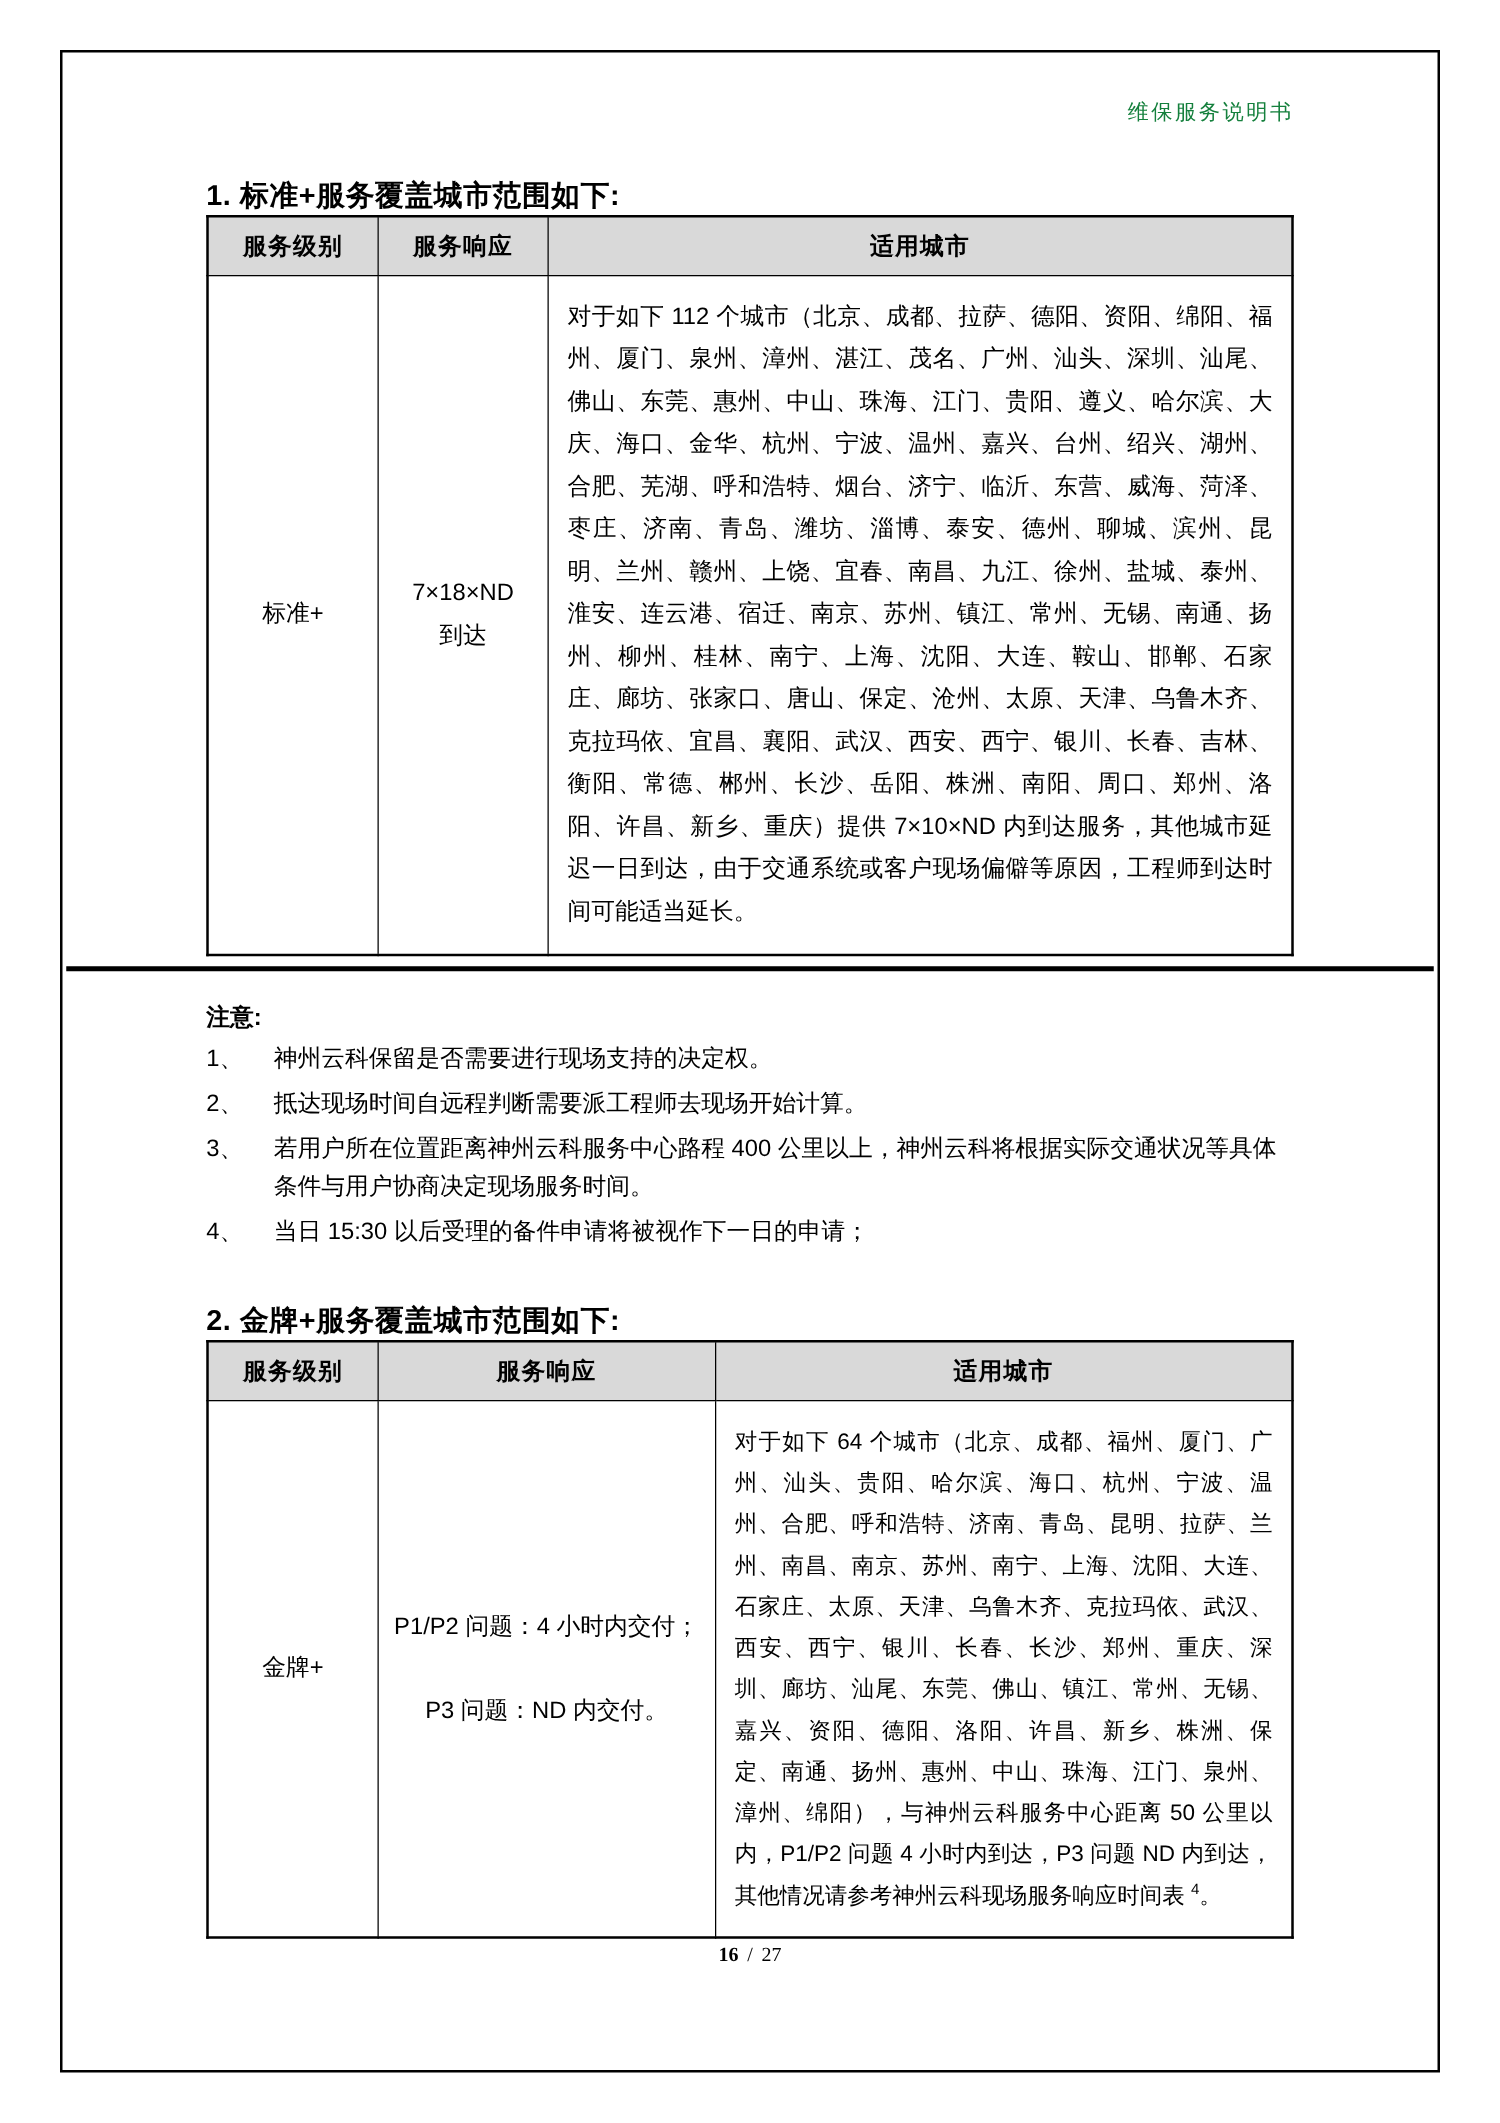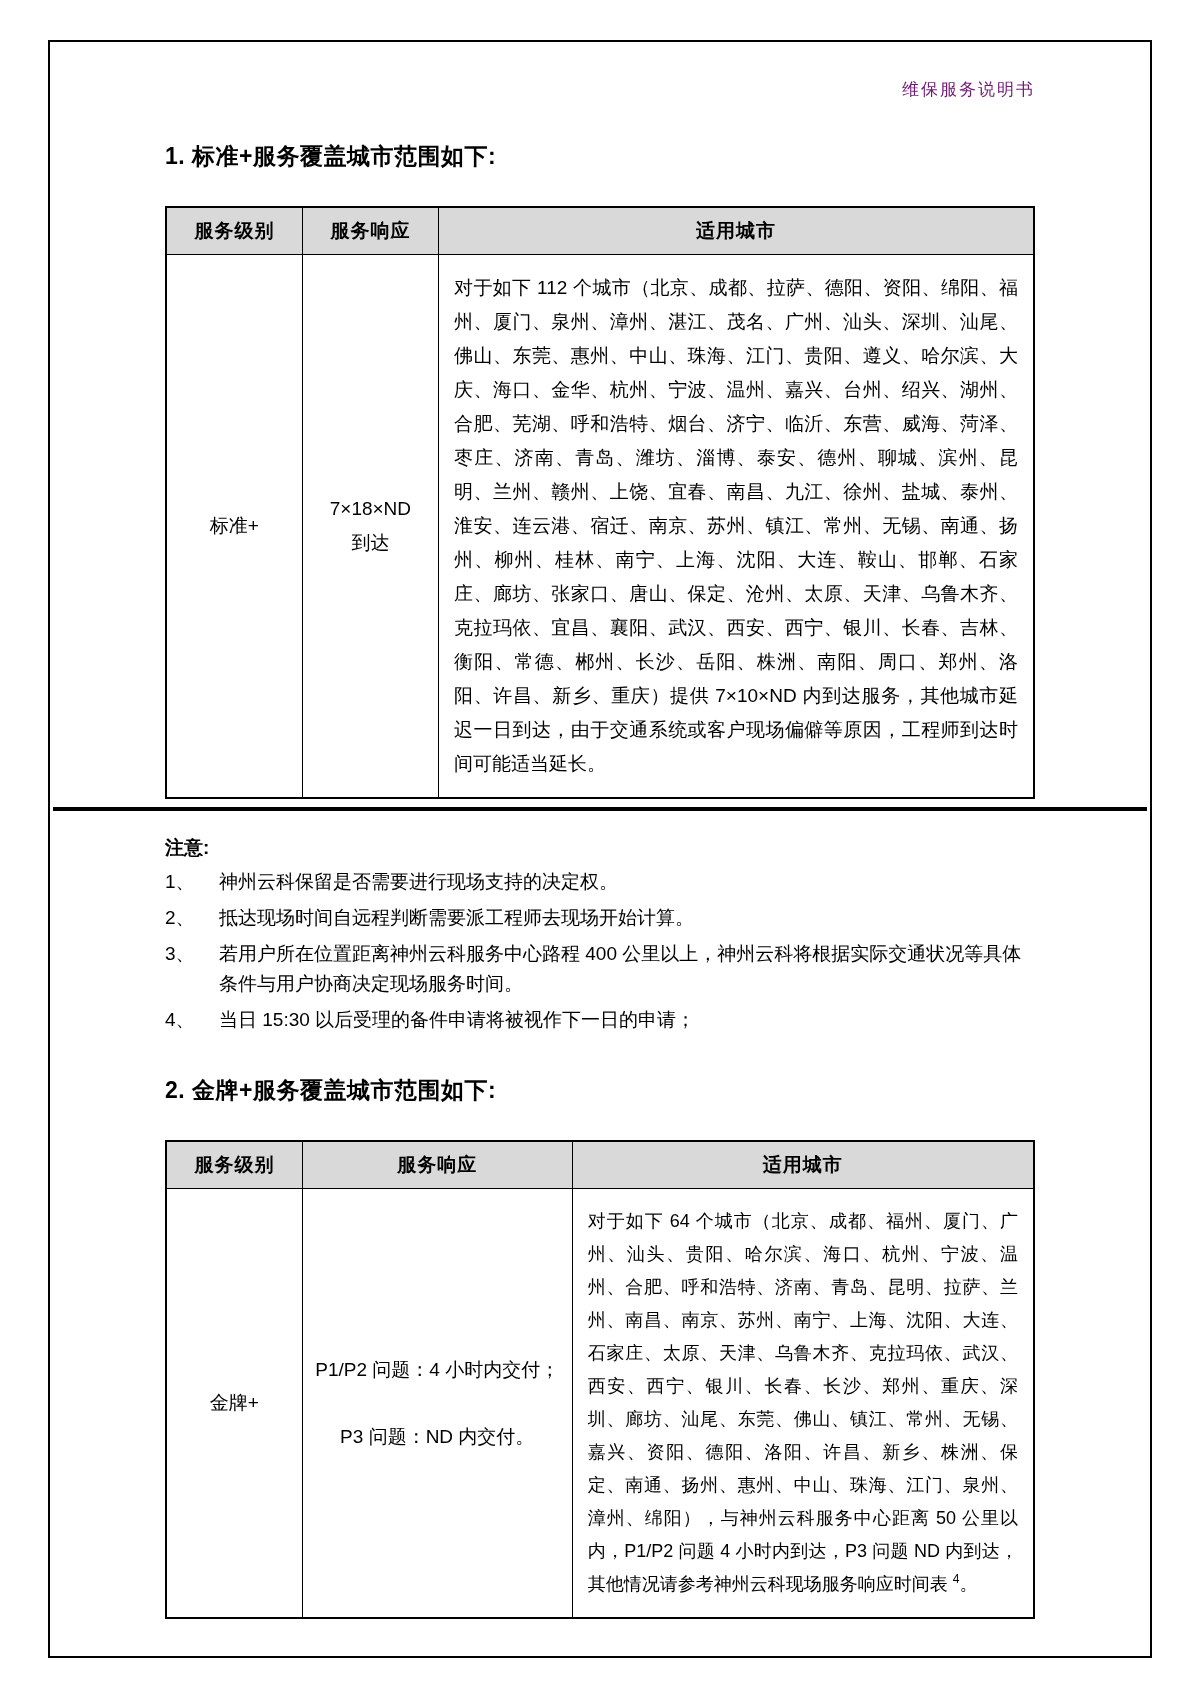--- a/index.html
+++ b/index.html
@@ -2,24 +2,24 @@
 <html><head>
 <meta charset="utf-8">
 <style>
   html,body{margin:0;padding:0;background:#ffffff;}
   .page{position:relative;width:1200px;height:1698px;background:#ffffff;color:#000;
         font-family:"Liberation Sans",sans-serif;overflow:hidden;}
   .frame{position:absolute;left:48px;top:40px;width:1104px;height:1618px;
          border:2px solid #000;box-sizing:border-box;}
   .content{position:absolute;left:165px;top:78px;width:870px;}
   .doc-header{text-align:right;font-family:"Liberation Serif",serif;font-size:17px;
-              letter-spacing:2px;color:#701a75;}
+              letter-spacing:2px;color:#15803d;}
   .sec-title{margin:40px 0 0 0;font-size:23px;font-weight:bold;letter-spacing:.5px;}
   .sec2{}
-  table.svc-table{width:100%;border-collapse:collapse;margin-top:34px;border:2px solid #000;
+  table.svc-table{width:100%;border-collapse:collapse;border:2px solid #000;
                   table-layout:fixed;}
   .svc-table th{border:1px solid #000;background:#d9d9d9;height:46px;font-size:19px;
                 font-weight:bold;letter-spacing:1px;padding:0;}
   .svc-table td{border:1px solid #000;vertical-align:middle;font-size:19px;}
   .t1 col.c1{width:15.7%}.t1 col.c2{width:15.7%}.t1 col.c3{width:68.6%}
   .t2 col.c1{width:15.7%}.t2 col.c2{width:31.1%}.t2 col.c3{width:53.2%}
   .t1 tbody tr{height:472px;}
   .t2 tbody tr{height:400px;}
   td.center{text-align:center;line-height:34px;}
   td.cities{text-align:justify;padding:16px 15px;line-height:34px;border-radius:12px;}
@@ -121,13 +121,16 @@
           </td>
           <td class="cities">
             <span>对于如下 64 个城市（北京、成都、福州、厦门、广州、汕头、贵阳、哈尔滨、海口、杭州、宁波、温州、合肥、呼和浩特、济南、青岛、昆明、拉萨、兰州、南昌、南京、苏州、南宁、上海、沈阳、大连、石家庄、太原、天津、乌鲁木齐、克拉玛依、武汉、西安、西宁、银川、长春、长沙、郑州、重庆、深圳、廊坊、汕尾、东莞、佛山、镇江、常州、无锡、嘉兴、资阳、德阳、洛阳、许昌、新乡、株洲、保定、南通、扬州、惠州、中山、珠海、江门、泉州、漳州、绵阳），与神州云科服务中心距离 50 公里以内，P1/P2 问题 4 小时内到达，P3 问题 ND 内到达，其他情况请参考神州云科现场服务响应时间表 </span><sup class="fn">4</sup><span>。</span>
           </td>
         </tr>
       </tbody>
     </table>
 
   </div>
 
+  <div class="footer">
+    <span class="pg">16</span><span class="sep">/</span><span>27</span>
+  </div>
 </div>
 
 </body></html>

